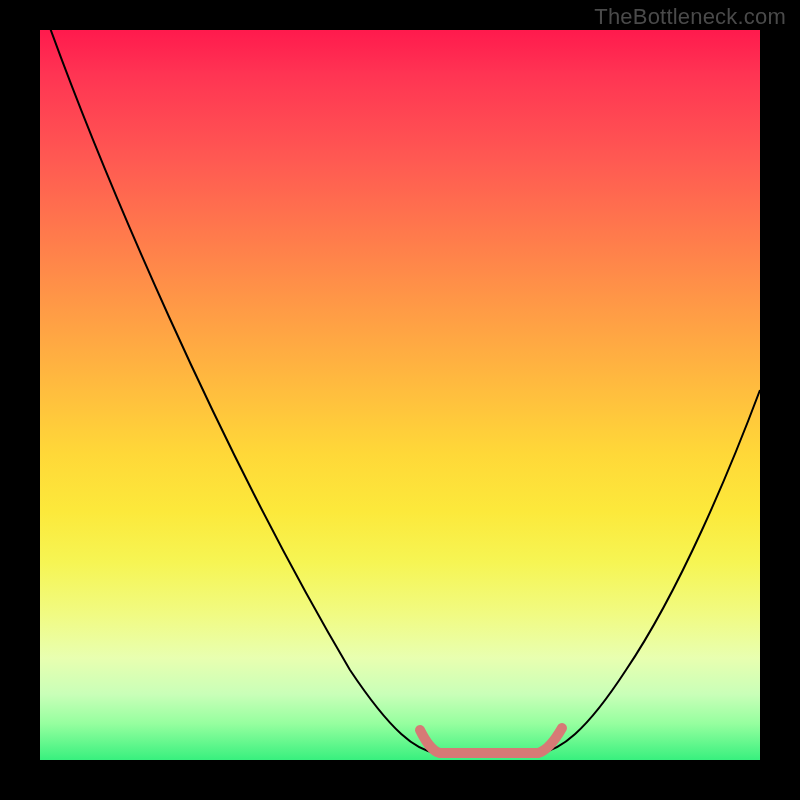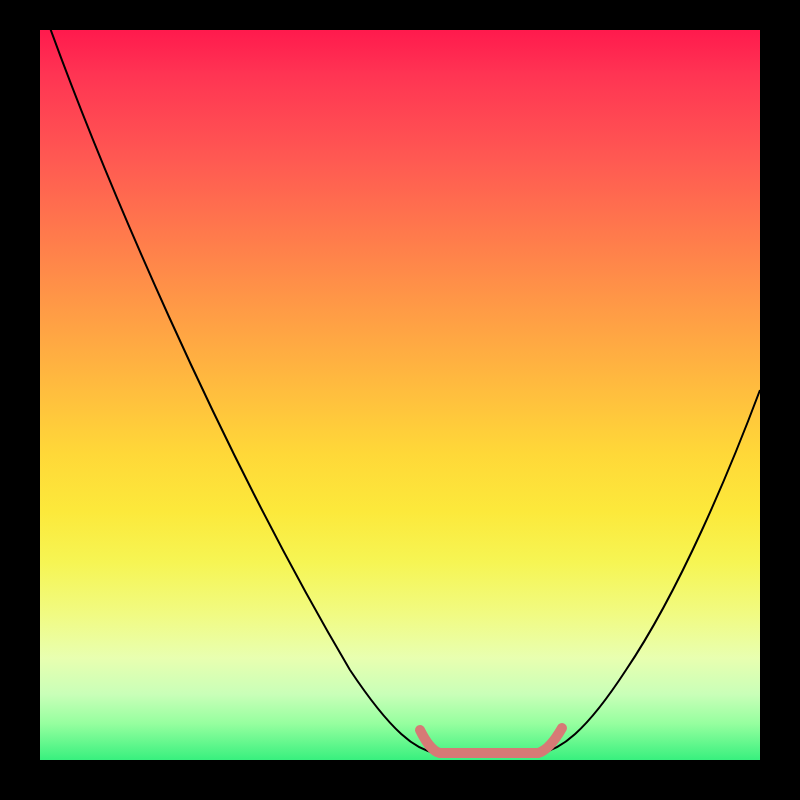--- a/index.html
+++ b/index.html
@@ -57,20 +57,21 @@
     width: 720px;
     height: 730px;
     z-index: 2;
   }
 </style>
 </head>
 <body>
 
 <div class="outer">
 
+  <div class="watermark">TheBottleneck.com</div>
 
   <div class="plot"></div>
 
   <svg class="curve" viewBox="0 0 720 730" preserveAspectRatio="none">
     <path fill="none" stroke="#000" stroke-width="2" d="M 0 -30 C 60 140, 180 420, 310 640 C 352 703, 376 720, 396 723"></path>
     <path fill="none" stroke="#000" stroke-width="2" d="M 396 723 L 500 723"></path>
     <path fill="none" stroke="#000" stroke-width="2" d="M 500 723 C 520 720, 545 703, 586 640 C 640 560, 690 440, 720 360"></path>
 
     <path fill="none" stroke="#d67a76" stroke-width="10" stroke-linecap="round" d="M 380 700 C 386 712, 392 721, 400 723"></path>
     <path fill="none" stroke="#d67a76" stroke-width="10" stroke-linecap="round" d="M 400 723 L 498 723"></path>

